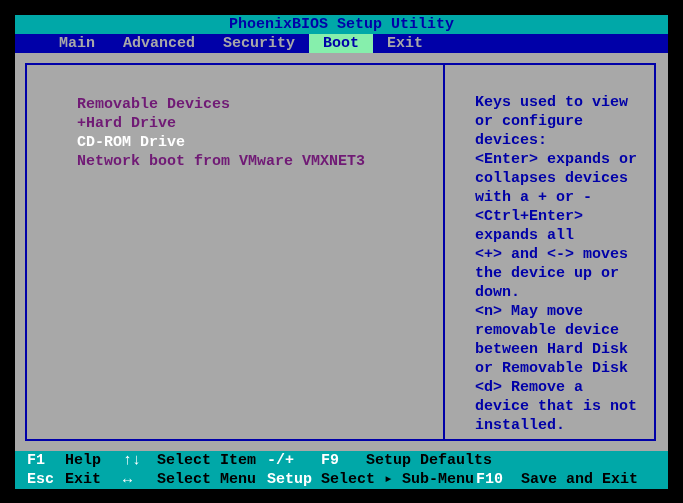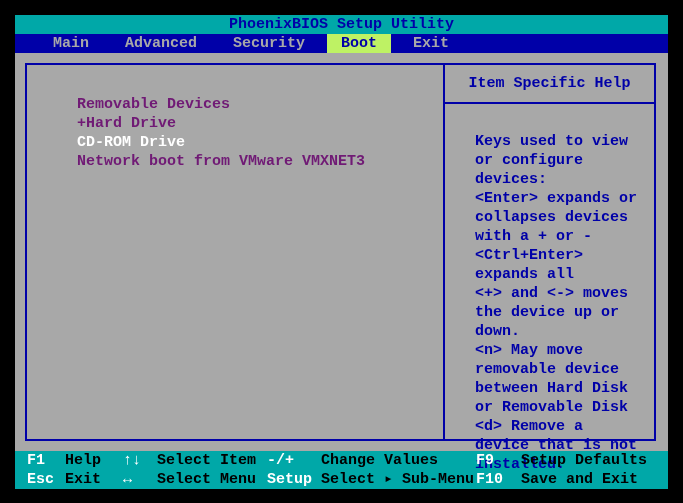--- a/index.html
+++ b/index.html
@@ -25,30 +25,30 @@
       height: 19px;
       background: #00a8a8;
       color: #0000a8;
       text-align: center;
       line-height: 19px;
     }
     .menu-bar {
       height: 19px;
       background: #0000a8;
       display: flex;
-      padding-left: 24px;
-      gap: 8px;
+      padding-left: 30px;
+      gap: 0;
     }
     .menu-item {
       color: #a8a8a8;
       padding: 0 14px;
       line-height: 19px;
     }
     .menu-item.active {
-      background: #bef264;
+      background: #86efac;
       color: #0000a8;
     }
     .content {
       display: flex;
       height: 398px;
       background: #a8a8a8;
       padding: 10px;
       gap: 0;
     }
     .left-panel {
@@ -118,30 +118,29 @@
   </div>
 
   <div class="content">
     <div class="left-panel">
       <div class="boot-item"><span> </span><span>Removable Devices</span></div>
       <div class="boot-item"><span>+</span><span>Hard Drive</span></div>
       <div class="boot-item selected"><span> </span><span>CD-ROM Drive</span></div>
       <div class="boot-item"><span> </span><span>Network boot from VMware VMXNET3</span></div>
     </div>
     <div class="right-panel">
-      <div class="help-header">Item Specific Help</div>
       <div class="help-body">Keys used to view or configure devices:<br>&lt;Enter&gt; expands or collapses devices with a + or -<br>&lt;Ctrl+Enter&gt; expands all<br>&lt;+&gt; and &lt;-&gt; moves the device up or down.<br>&lt;n&gt; May move removable device between Hard Disk or Removable Disk<br>&lt;d&gt; Remove a device that is not installed.</div>
     </div>
   </div>
 
   <div class="footer">
     <div class="footer-row">
       <span class="fkey w1">F1</span><span class="flabel w2">Help</span>
       <span class="fkey w3">↑↓</span><span class="flabel w4">Select Item</span>
-      <span class="fkey w5">-/+</span><span class="flabel w6">Change Values</span>
+      <span class="fkey w5">-/+</span>
       <span class="fkey w7">F9</span><span class="flabel">Setup Defaults</span>
     </div>
     <div class="footer-row">
       <span class="fkey w1">Esc</span><span class="flabel w2">Exit</span>
       <span class="fkey w3">↔</span><span class="flabel w4">Select Menu</span>
       <span class="fkey w5">Setup</span><span class="flabel w6">Select ▸ Sub-Menu</span>
       <span class="fkey w7">F10</span><span class="flabel">Save and Exit</span>
     </div>
   </div>
 </div>

